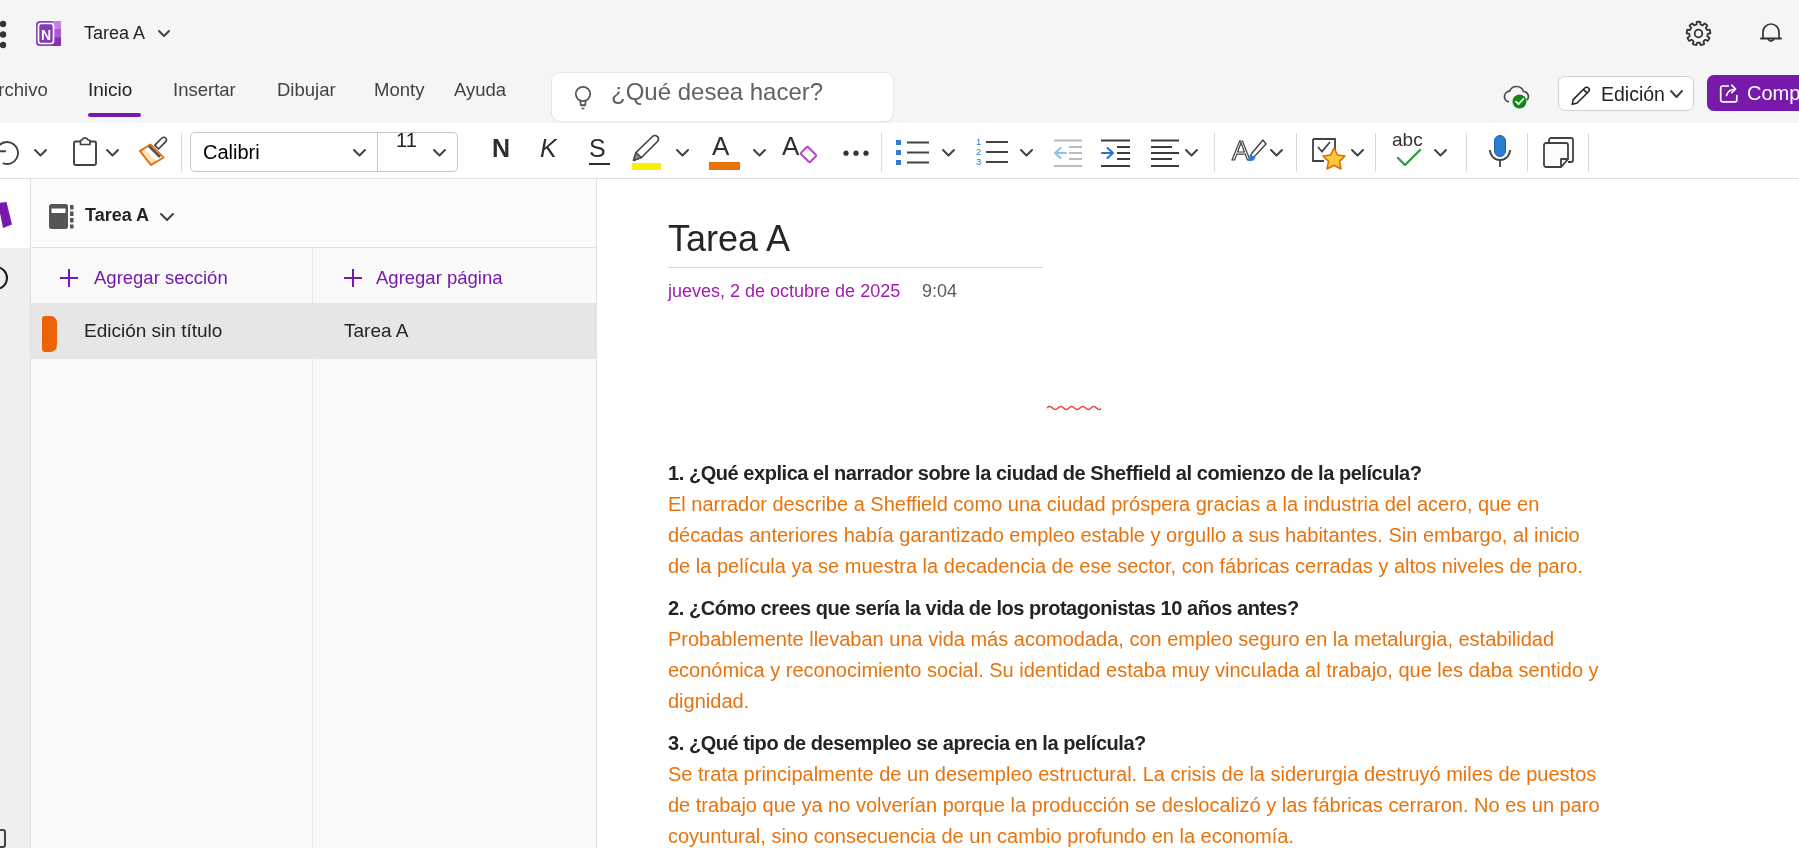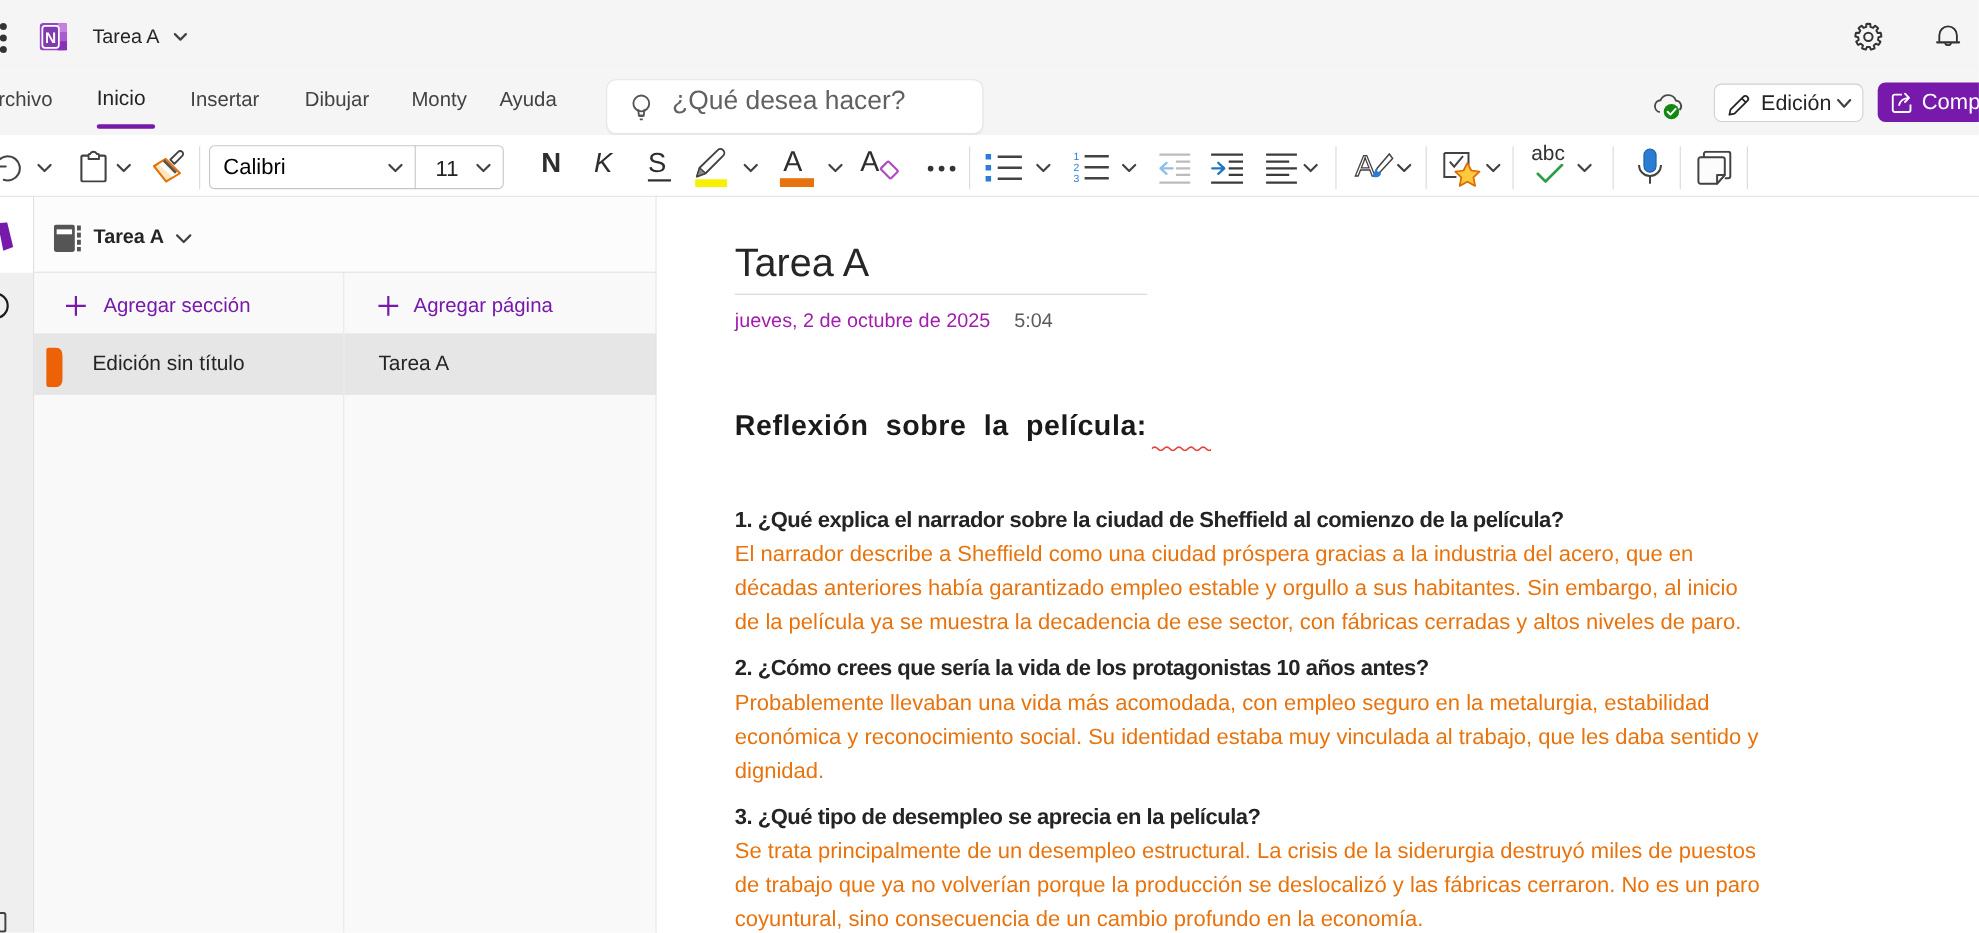--- a/index.html
+++ b/index.html
@@ -120,21 +120,21 @@
     <path d="M16.8 9.2 L24 2 a2.6 2.6 0 0 1 3.7 0 l0 0 a2.6 2.6 0 0 1 0 3.7 L20.5 13 Z" fill="#fff" stroke="#424242" stroke-width="1.7" stroke-linejoin="round"></path>
   </svg>
   <div class="sep" style="left:181px"></div>
 
   <div class="abs" style="left:190px;top:9px;width:268px;height:40px;border:1px solid #c7c7c7;border-radius:5px;background:#fff"></div>
   <div class="abs" style="left:377px;top:9px;width:1px;height:40px;background:#c7c7c7"></div>
   <div class="abs" style="left:203px;top:18px;font-size:20px;color:#000000">Calibri</div>
   <svg class="abs" style="left:352px;top:25px" width="15" height="10">
       <path class="chev" d="M2 2 L7.5 7.5 L13 2"></path>
     </svg>
-  <div class="abs" style="left:396px;top:20px;font-size:20px;color:#242424">11</div>
+  <div class="abs" style="left:396px;top:6px;font-size:20px;color:#242424">11</div>
   <svg class="abs" style="left:432px;top:25px" width="15" height="10">
       <path class="chev" d="M2 2 L7.5 7.5 L13 2"></path>
     </svg>
 
   <div class="abs" style="left:492px;top:11px;font-size:25px;font-weight:bold;color:#2e2e2e">N</div>
   <div class="abs" style="left:540px;top:11px;font-size:25px;font-style:italic;color:#2e2e2e">K</div>
   <div class="abs" style="left:589px;top:11px;font-size:25px;color:#2e2e2e">S</div>
   <div class="abs" style="left:589px;top:39.5px;width:21px;height:2.4px;background:#2e2e2e"></div>
 
   <svg class="abs" style="left:628px;top:10px" width="40" height="38" viewBox="0 0 40 38">
@@ -291,22 +291,21 @@
 <div class="abs" style="left:344px;top:320px;font-size:19px;color:#242424">Tarea A</div>
 
 <div class="vline" style="left:30px;top:179px;height:669px"></div>
 <div class="vline" style="left:312px;top:248px;height:600px;background:#e8e8e8"></div>
 <div class="vline" style="left:596px;top:179px;height:669px"></div>
 
 <div class="abs" id="content">
   <div class="abs" style="left:71px;top:39px;font-size:36px;color:#262626">Tarea A</div>
   <div class="abs" style="left:71px;top:88px;width:375px;height:1px;background:#d6d6d6"></div>
   <div class="abs" style="left:71px;top:102px;font-size:18px;color:#a21caf">jueves, 2 de octubre de 2025</div>
-  <div class="abs" style="left:325px;top:102px;font-size:18px;color:#5a5a5a">5:04</div>
-  <div class="abs" style="left:71px;top:192px;font-size:26px;font-weight:bold;color:#1a1a1a;letter-spacing:.5px;word-spacing:8px;white-space:pre">Reflexión sobre la película:</div>
+  <div class="abs" style="left:325px;top:102px;font-size:18px;color:#5a5a5a">9:04</div>
   <svg class="abs" style="left:450px;top:225px" width="54" height="7" viewBox="0 0 54 7">
     <path d="M0 4 Q2.75 1 5.5 4 T11 4 T16.5 4 T22 4 T27.5 4 T33 4 T38.5 4 T44 4 T49.5 4 T55 4" fill="none" stroke="#e5433b" stroke-width="1.5"></path>
   </svg>
   <div class="abs" id="qa" style="left:71px;top:279px;width:1150px;font-size:20px;line-height:31px;color:#242424">
     <div style="margin-bottom:11px">
       <div style="font-weight:bold;letter-spacing:-0.45px">1. ¿Qué explica el narrador sobre la ciudad de Sheffield al comienzo de la película?</div>
       <div style="color:#e8730c">El narrador describe a Sheffield como una ciudad próspera gracias a la industria del acero, que en<br>décadas anteriores había garantizado empleo estable y orgullo a sus habitantes. Sin embargo, al inicio<br>de la película ya se muestra la decadencia de ese sector, con fábricas cerradas y altos niveles de paro.</div>
     </div>
     <div style="margin-bottom:11px">
       <div style="font-weight:bold;letter-spacing:-0.45px">2. ¿Cómo crees que sería la vida de los protagonistas 10 años antes?</div>

